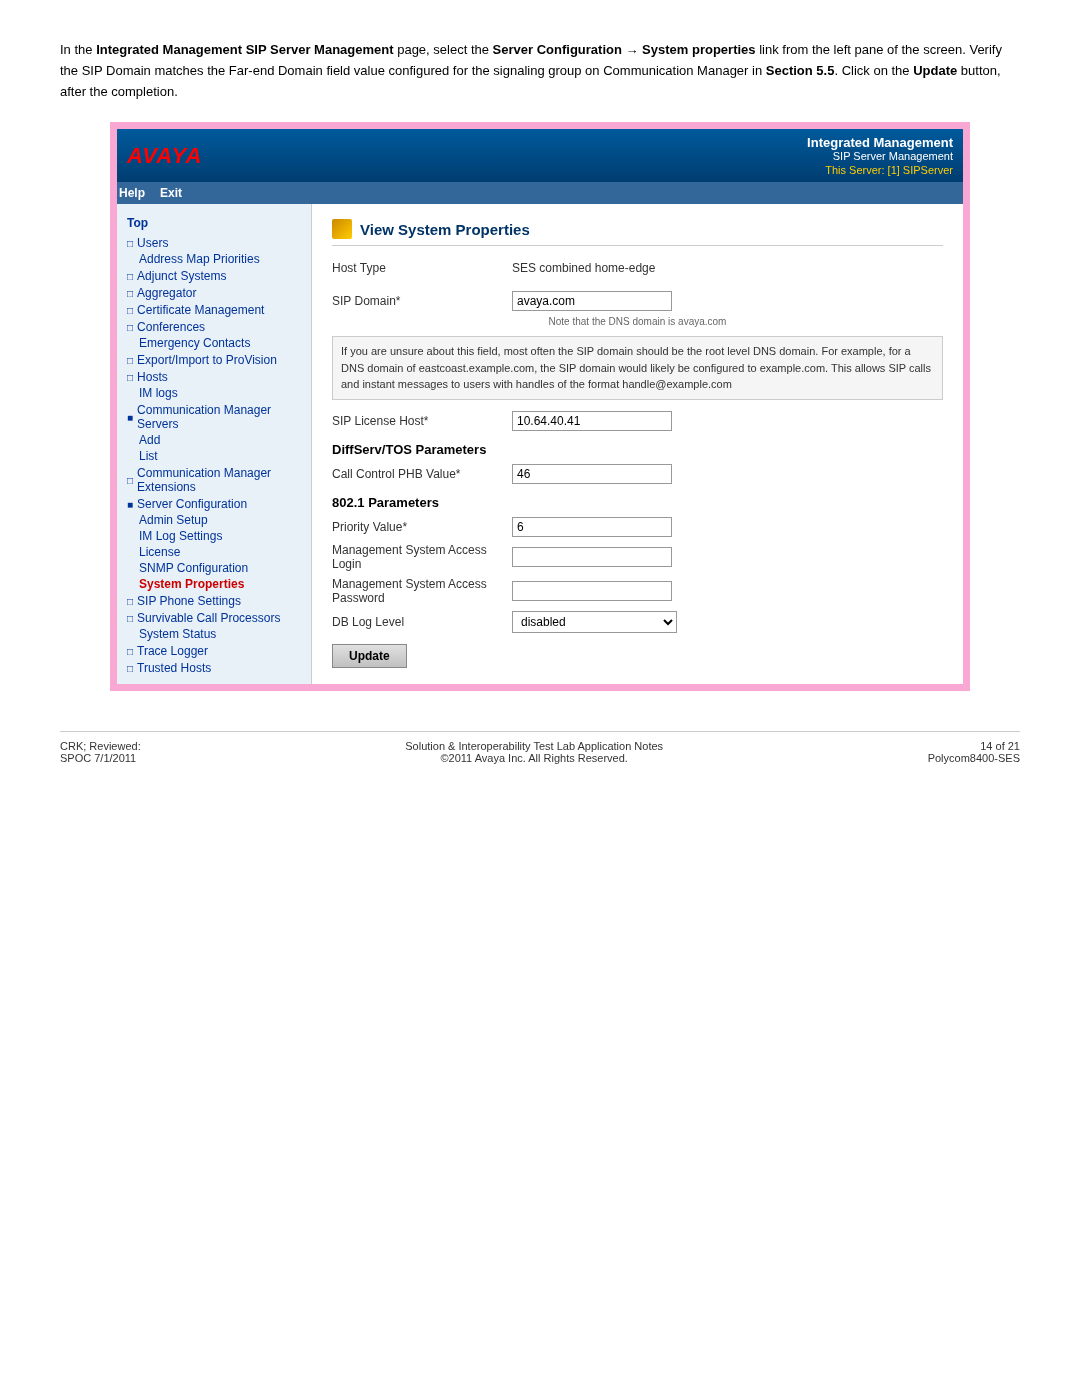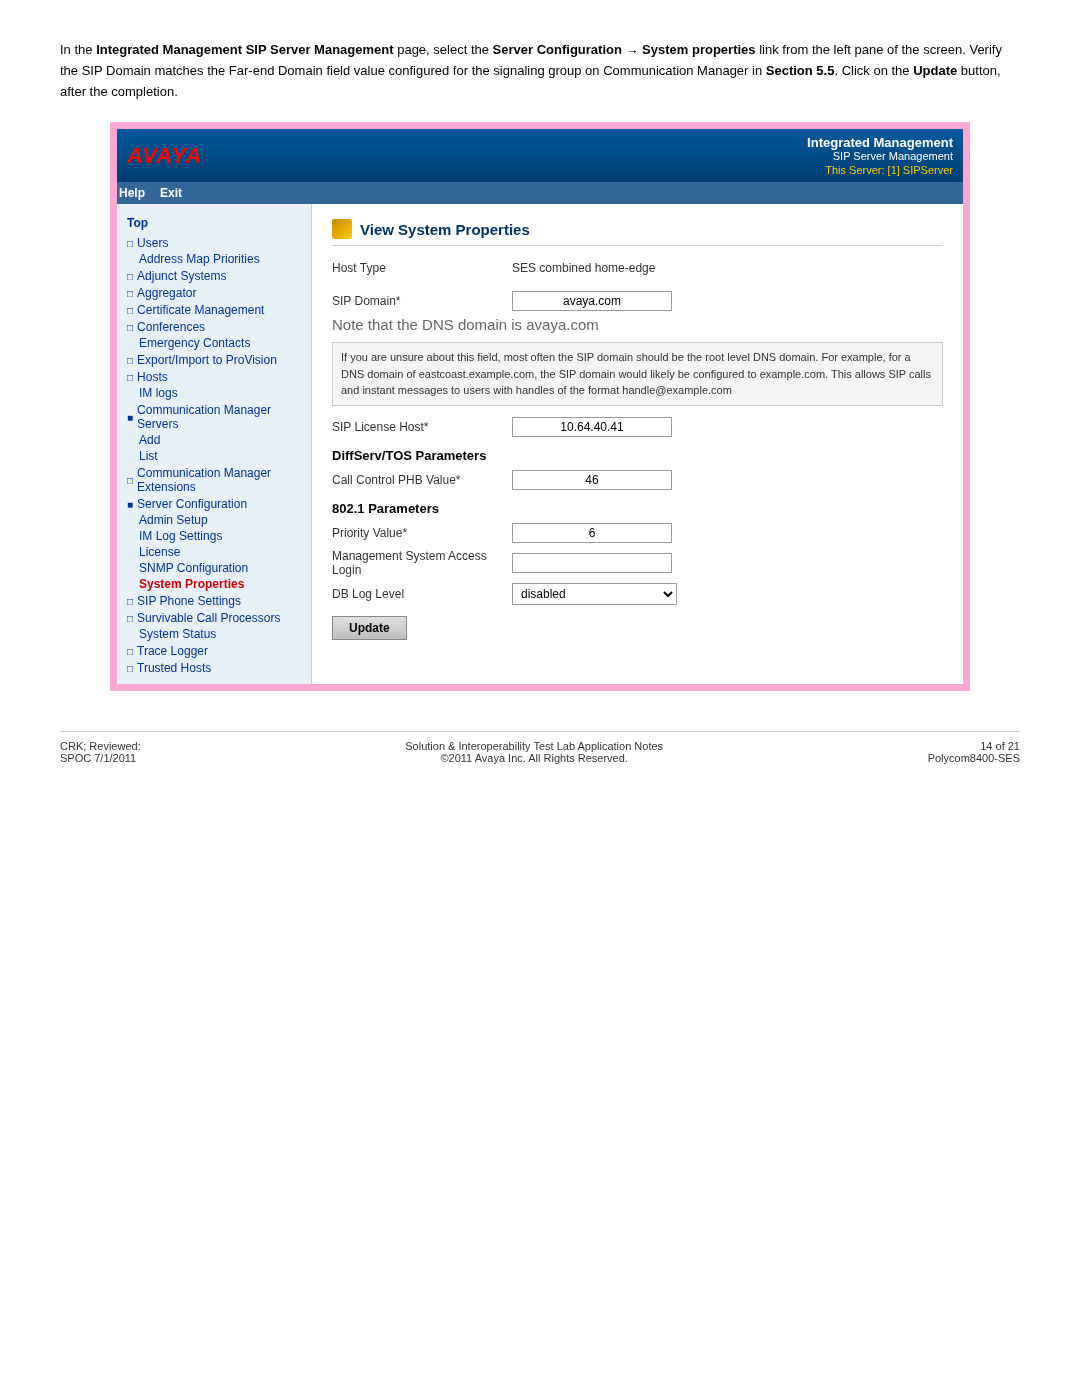--- a/index.html
+++ b/index.html
@@ -157,26 +157,26 @@
     }
     .form-value {
       color: #333;
     }
     .form-input {
       border: 1px solid #999;
       padding: 2px 4px;
       font-size: 12px;
       width: 160px;
       background: #fff;
-      text-align: center;
     }
     .form-note {
-      font-size: 15px;
+      font-size: 10px;
       color: #666;
       padding: 2px 0 4px 0;
+      text-align: center;
     }
     .form-help {
       font-size: 11px;
       color: #333;
       background: #f5f5f5;
       border: 1px solid #ccc;
       padding: 6px 8px;
       margin: 5px 0 8px 0;
       line-height: 1.5;
     }
@@ -373,20 +373,24 @@
         <input class="form-input" type="text" value="6" style="">
       </div>
 
       
       <div class="form-row">
         <div class="form-label">Management System Access Login</div>
         <input class="form-input" type="text" style="">
       </div>
 
       
+      <div class="form-row">
+        <div class="form-label">Management System Access Password</div>
+        <input class="form-input" type="password" style="">
+      </div>
 
       
       <div class="form-row">
         <div class="form-label">DB Log Level</div>
         <select class="form-select">
           <option>disabled</option>
           <option>enabled</option>
           <option>verbose</option>
         </select>
       </div>

